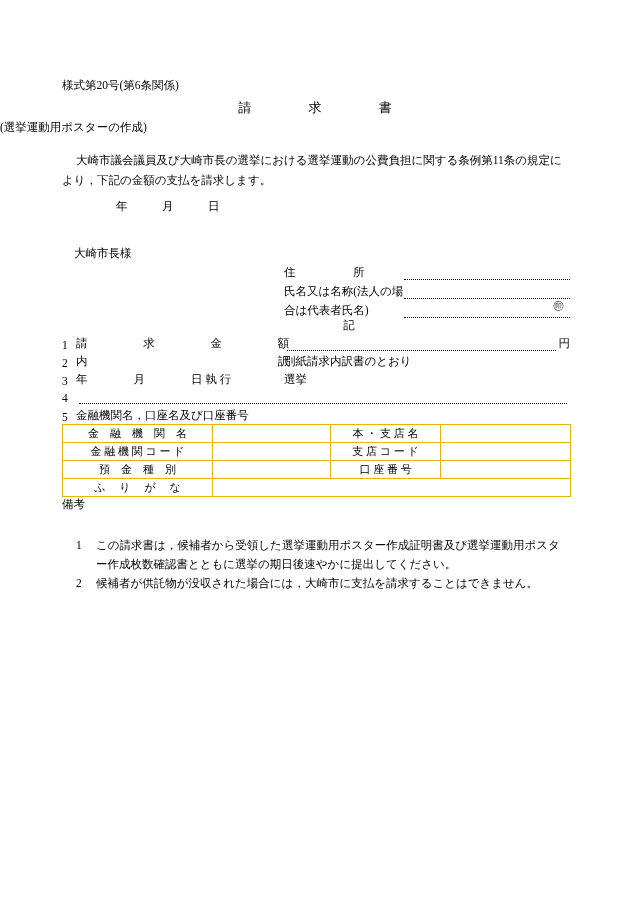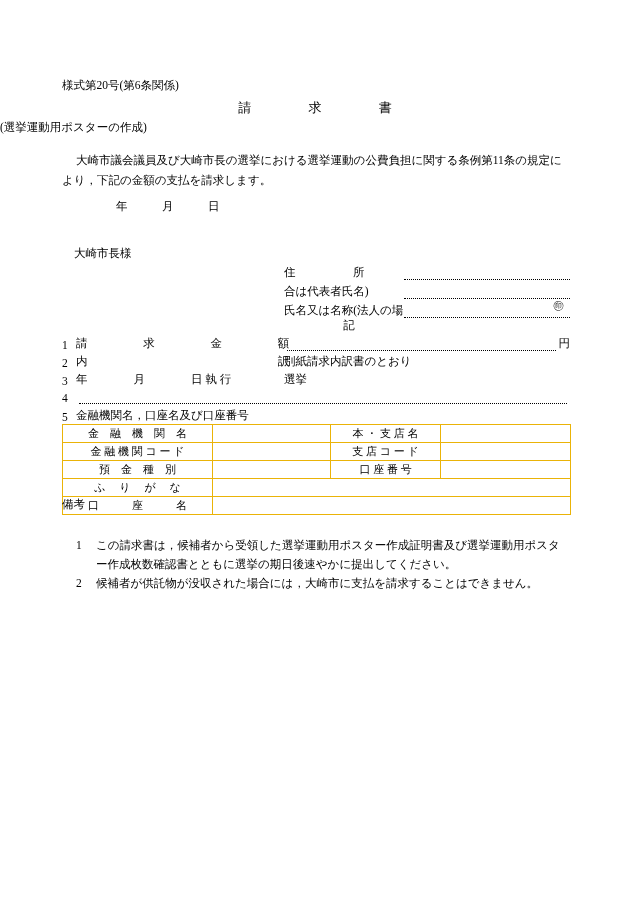--- a/index.html
+++ b/index.html
@@ -196,25 +196,25 @@
   <div class="date-line">年　　　月　　　日</div>
 
   <div class="addressee">大崎市長様</div>
 
   <div class="applicant">
     <div class="app-row">
       <span class="app-label">住　　　　　所</span>
       <span class="dotline"></span>
     </div>
     <div class="app-row2">
-      <span class="app-label">合は代表者氏名)</span>
+      <span class="app-label">氏名又は名称(法人の場</span>
       <span class="dotline"></span>
     </div>
     <div class="app-row2">
-      <span class="app-label">氏名又は名称(法人の場</span>
+      <span class="app-label">合は代表者氏名)</span>
       <span class="dotline"></span>
     </div>
     <div class="seal">㊞</div>
   </div>
 
   <div class="ki">記</div>
 
   <div class="item i1">
     <span class="num">1</span>
     <span class="lbl w1">請　　求　　金　　額</span>
@@ -267,24 +267,20 @@
       <tr>
         <td class="hdr">預　金　種　別</td>
         <td></td>
         <td class="hdr">口 座 番 号</td>
         <td></td>
       </tr>
       <tr>
         <td class="hdr dashed-b">ふ　 り　 が　 な</td>
         <td class="dashed-b" colspan="3"></td>
       </tr>
-      <tr>
-        <td class="hdr dashed-t">口　　　座　　　名</td>
-        <td class="dashed-t" colspan="3"></td>
-      </tr>
     </tbody>
   </table>
 
   <div class="bikou">備考</div>
 
   <div class="note n1" style="position:absolute;">
     <span class="n-num">1</span>
     <span class="n-body">この請求書は，候補者から受領した選挙運動用ポスター作成証明書及び選挙運動用ポスター作成枚数確認書とともに選挙の期日後速やかに提出してください。</span>
   </div>
 

